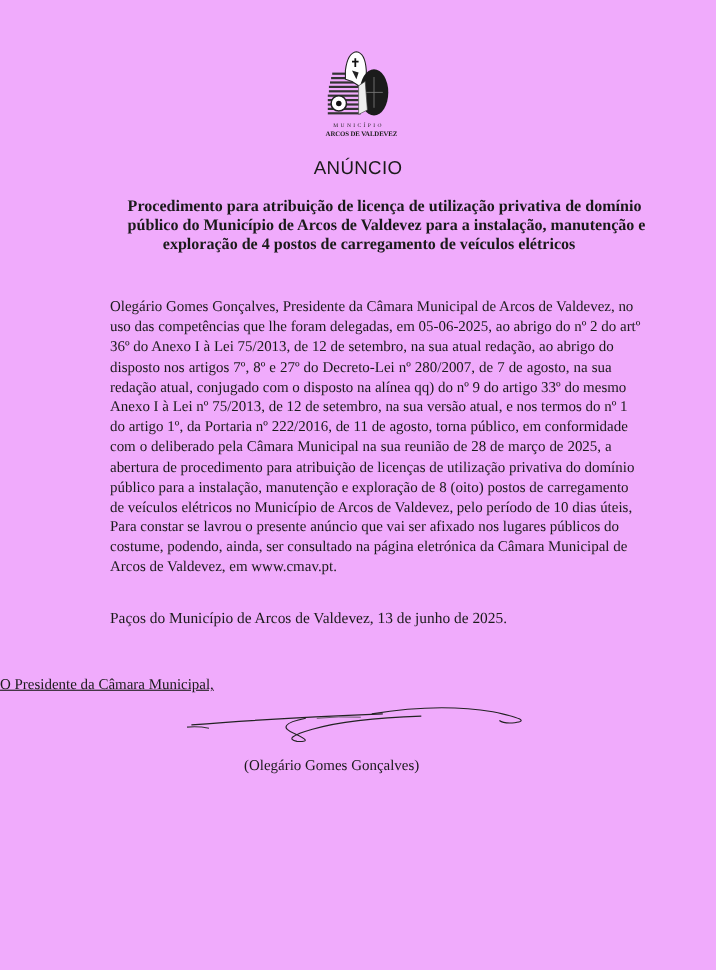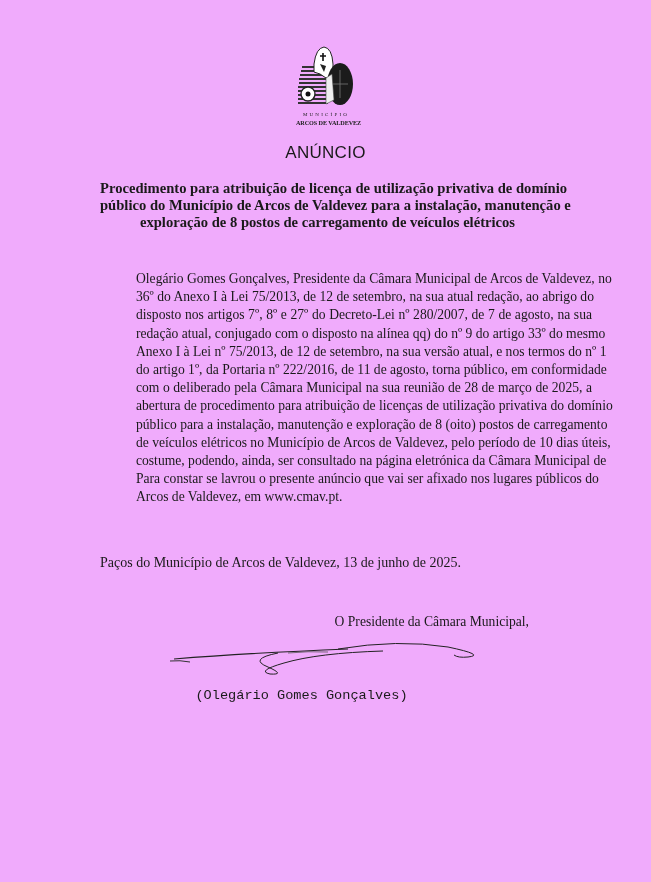--- a/index.html
+++ b/index.html
@@ -5,28 +5,28 @@
   html, body { margin: 0; padding: 0; background: #ffffff; }
   body { width: 651px; height: 882px; position: relative; overflow: hidden; }
   .page { position: absolute; left: 0; top: 0; width: 651px; height: 882px; background: #f0abfc; }
   .logo { position: absolute; left: 296px; top: 44px; width: 60px; height: 86px; }
   .logo svg { display: block; }
   .logo-small { position: absolute; left: 0; width: 60px; text-align: center; font-family: "Liberation Serif", serif; color: #222; }
   .logo-municipio { top: 68px; font-size: 5px; letter-spacing: 2.2px; }
   .logo-name { top: 75px; font-size: 6.2px; font-weight: bold; letter-spacing: -0.1px; white-space: nowrap; }
   .title { position: absolute; left: 0; width: 651px; top: 143px; text-align: center; font-family: "Liberation Sans", sans-serif; font-size: 17px; color: #1a1a1a; letter-spacing: 0.3px; }
   .subject { position: absolute; left: 100px; width: 455px; top: 180px; text-align: center; font-family: "Liberation Serif", serif; font-weight: bold; font-size: 14.6px; line-height: 17px; color: #1a1a1a; }
-  .subject div { white-space: nowrap; }
-  .body { position: absolute; left: 100px; width: 456px; top: 270px; font-family: "Liberation Serif", serif; font-size: 13.6px; line-height: 18.2px; color: #1a1a1a; margin-left: 36px; }
+  .subject div { white-space: nowrap; margin-left: 16px; }
+  .body { position: absolute; left: 100px; width: 456px; top: 270px; font-family: "Liberation Serif", serif; font-size: 13.6px; line-height: 18.2px; color: #1a1a1a; }
   .line { text-align: justify; text-align-last: justify; white-space: nowrap; height: 18.2px; overflow: visible; }
   .line.last { text-align-last: left; }
   .place-date { position: absolute; left: 100px; top: 555px; font-family: "Liberation Serif", serif; font-size: 14px; color: #1a1a1a; }
-  .sig-title { position: absolute; left: 0; width: 529px; top: 614px; text-align: right; font-family: "Liberation Serif", serif; font-size: 13.6px; color: #1a1a1a; }
+  .sig-title { position: absolute; left: 0; width: 529px; top: 614px; text-align: left; font-family: "Liberation Serif", serif; font-size: 13.6px; color: #1a1a1a; text-decoration: underline; }
   .signature { position: absolute; left: 168px; top: 641px; width: 320px; height: 40px; }
-  .sig-name { position: absolute; left: 0; width: 603px; top: 688px; text-align: center; font-family: Liberation Mono, monospace; font-size: 13.6px; color: #1a1a1a; }
+  .sig-name { position: absolute; left: 0; width: 603px; top: 688px; text-align: center; font-family: Liberation Serif, serif; font-size: 13.6px; color: #1a1a1a; }
 </style>
 </head>
 <body>
 
 <div class="page">
 
   <div class="logo">
     <svg width="60" height="66" viewBox="0 0 60 66">
 
       <g fill="#333">
@@ -56,36 +56,37 @@
     </svg>
     <div class="logo-small logo-municipio">MUNICÍPIO</div>
     <div class="logo-small logo-name">ARCOS DE VALDEVEZ</div>
   </div>
 
   <div class="title">ANÚNCIO</div>
 
   <div class="subject">
     <div>Procedimento para atribuição de licença de utilização privativa de domínio</div>
     <div>público do Município de Arcos de Valdevez para a instalação, manutenção e</div>
-    <div>exploração de 8 postos de carregamento de veículos elétricos</div>
+    <div>exploração de 4 postos de carregamento de veículos elétricos</div>
   </div>
 
   <div class="body">
     <div class="line">Olegário Gomes Gonçalves, Presidente da Câmara Municipal de Arcos de Valdevez, no</div>
+    <div class="line">uso das competências que lhe foram delegadas, em 05-06-2025, ao abrigo do nº 2 do artº</div>
     <div class="line">36º do Anexo I à Lei 75/2013, de 12 de setembro, na sua atual redação, ao abrigo do</div>
     <div class="line">disposto nos artigos 7º, 8º e 27º do Decreto-Lei nº 280/2007, de 7 de agosto, na sua</div>
     <div class="line">redação atual, conjugado com o disposto na alínea qq) do nº 9 do artigo 33º do mesmo</div>
     <div class="line">Anexo I à Lei nº  75/2013, de 12 de setembro, na sua versão atual, e nos termos do nº 1</div>
     <div class="line">do artigo 1º, da Portaria nº 222/2016, de 11 de agosto, torna público, em conformidade</div>
     <div class="line">com o deliberado pela Câmara Municipal na sua reunião de 28 de março de 2025, a</div>
     <div class="line">abertura de procedimento para atribuição de licenças de utilização privativa do domínio</div>
     <div class="line">público para a instalação, manutenção e exploração de 8 (oito) postos de carregamento</div>
     <div class="line">de veículos elétricos no Município de Arcos de Valdevez, pelo período de 10 dias úteis,</div>
+    <div class="line">Para constar se lavrou o presente anúncio que vai ser afixado nos lugares públicos do</div>
     <div class="line">costume, podendo, ainda, ser consultado na página eletrónica da Câmara Municipal de</div>
-    <div class="line">Para constar se lavrou o presente anúncio que vai ser afixado nos lugares públicos do</div>
     <div class="line last">Arcos de Valdevez, em www.cmav.pt.</div>
   </div>
 
   <div class="place-date">Paços do Município de Arcos de Valdevez, 13 de junho de 2025.</div>
 
   <div class="sig-title">O Presidente da Câmara Municipal,</div>
 
   <div class="signature">
     <svg width="320" height="40" viewBox="0 0 320 40">
       <path d="M2 20 Q12 19 22 21" fill="none" stroke="#333" stroke-width="1"></path>

